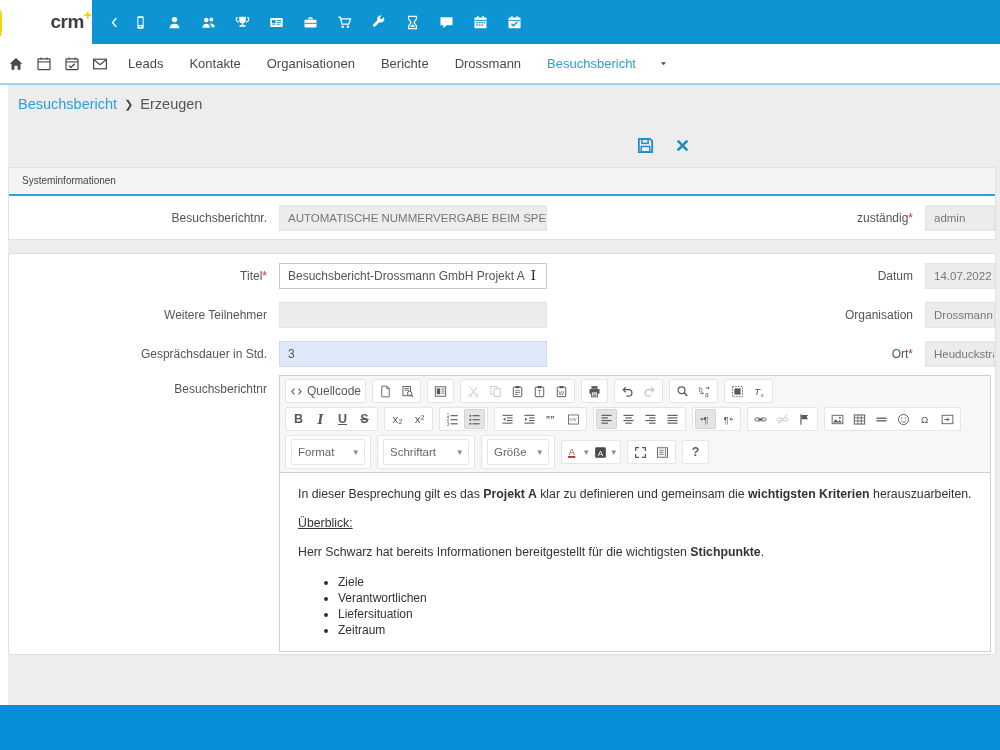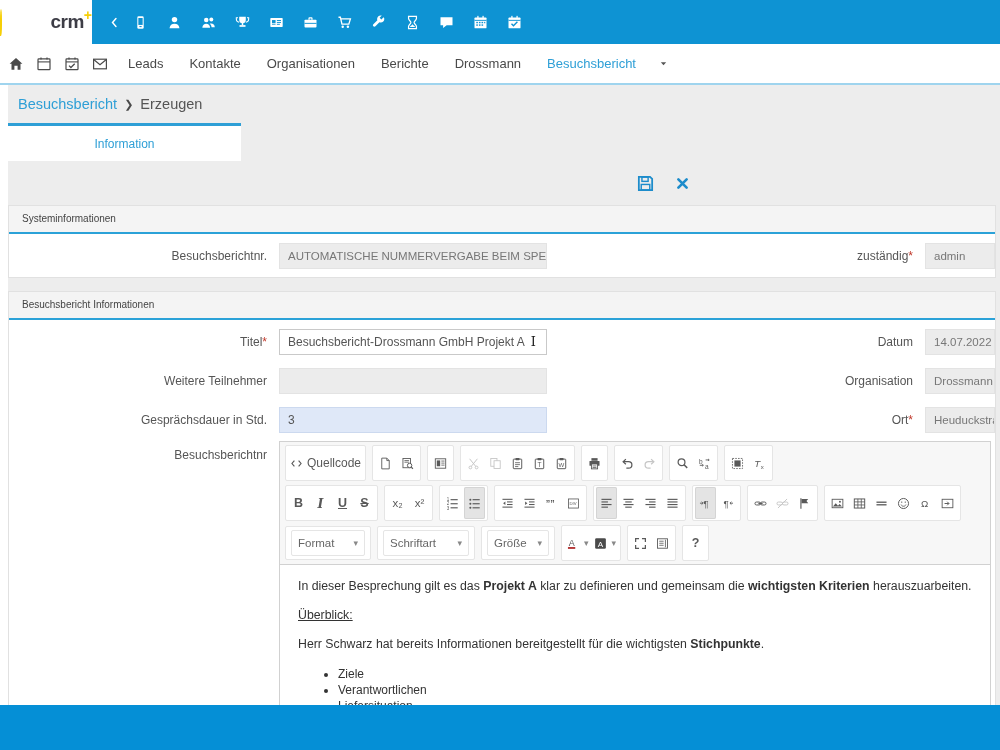--- a/index.html
+++ b/index.html
@@ -68,21 +68,21 @@
   .ibeam { position:absolute; right:10px; top:0; font-family:"DejaVu Serif", serif; font-size:13px; color:#222; }
 
   
   .row-editor { align-items:flex-start; }
   .row-editor .lblL { padding-top:9px; }
   .editor { flex:1; border:1px solid #d1d1d1; margin:2px 4px 0 0; background:#fff; }
   .ed-toolbar { background:#f7f7f7; border-bottom:1px solid #d1d1d1; padding:1px 2px; }
   .tb-row { display:flex; align-items:center; overflow:hidden; }
   .tb-group { display:flex; align-items:center; background:#fff; border:1px solid #e5e5e5;
               border-radius:2px; margin:2px 3px; padding:1px 2px; gap:1px; }
-  .tb-btn { min-width:21px; height:32px; display:flex; align-items:center; justify-content:center;
+  .tb-btn { min-width:21px; height:20px; display:flex; align-items:center; justify-content:center;
             color:#595959; border-radius:2px; padding:0 2px; }
   .tb-btn svg { width:13px; height:13px; }
   .tb-btn.disabled { color:#c6c6c6; }
   .tb-btn.active { background:#e4e4e4; box-shadow:inset 0 0 0 1px #d4d4d4; }
   .tb-lbl { font-size:12px; margin-left:4px; color:#595959; }
   .tb-txt { font-size:12.5px; font-weight:bold; }
   .g-i { font-style:italic; font-family:"DejaVu Serif", serif; }
   .g-u { text-decoration:underline; }
   .g-s { text-decoration:line-through; }
   .g-x { font-weight:normal; font-size:11.5px; }
@@ -262,23 +262,20 @@
 </div>
 
 <div class="content">
 
   <div class="breadcrumb">
     <span class="bc-parent">Besuchsbericht</span>
     <span class="bc-sep">❯</span>
     <span class="bc-current">Erzeugen</span>
   </div>
 
-  <div class="tabstrip">
-    <div class="tab">Information</div>
-  </div>
 
   <div class="actions">
     <span class="act">
         <svg viewBox="0 0 16 16">
           <path d="M2.4 2.4h9.4l1.8 1.8v9.4H2.4z" fill="none" stroke="currentColor" stroke-width="1.5"></path>
           <rect x="5" y="2.6" width="5.2" height="3.6" fill="none" stroke="currentColor" stroke-width="1.2"></rect>
           <rect x="4.4" y="8.8" width="7.2" height="4.6" fill="none" stroke="currentColor" stroke-width="1.2"></rect>
         </svg>
       </span>
     <span class="act act-close">
@@ -298,21 +295,20 @@
           </div>
         <div class="lblR"><span>zuständig</span><span class="req">*</span></div>
         <div class="fldR">
             <div class="inp"><span>admin</span></div>
           </div>
       </div>
     </div>
   </div>
 
   <div class="panel">
-    <div class="panel-h">Besuchsbericht Informationen</div>
     <div class="panel-b">
 
       <div class="form-row">
         <div class="lblL"><span>Titel</span><span class="req">*</span></div>
         <div class="fldL">
             <div class="inp inp-white"><span>Besuchsbericht-Drossmann GmbH Projekt A</span><span class="ibeam">I</span></div>
           </div>
         <div class="lblR"><span>Datum</span></div>
         <div class="fldR">
             <div class="inp"><span>14.07.2022</span></div>

